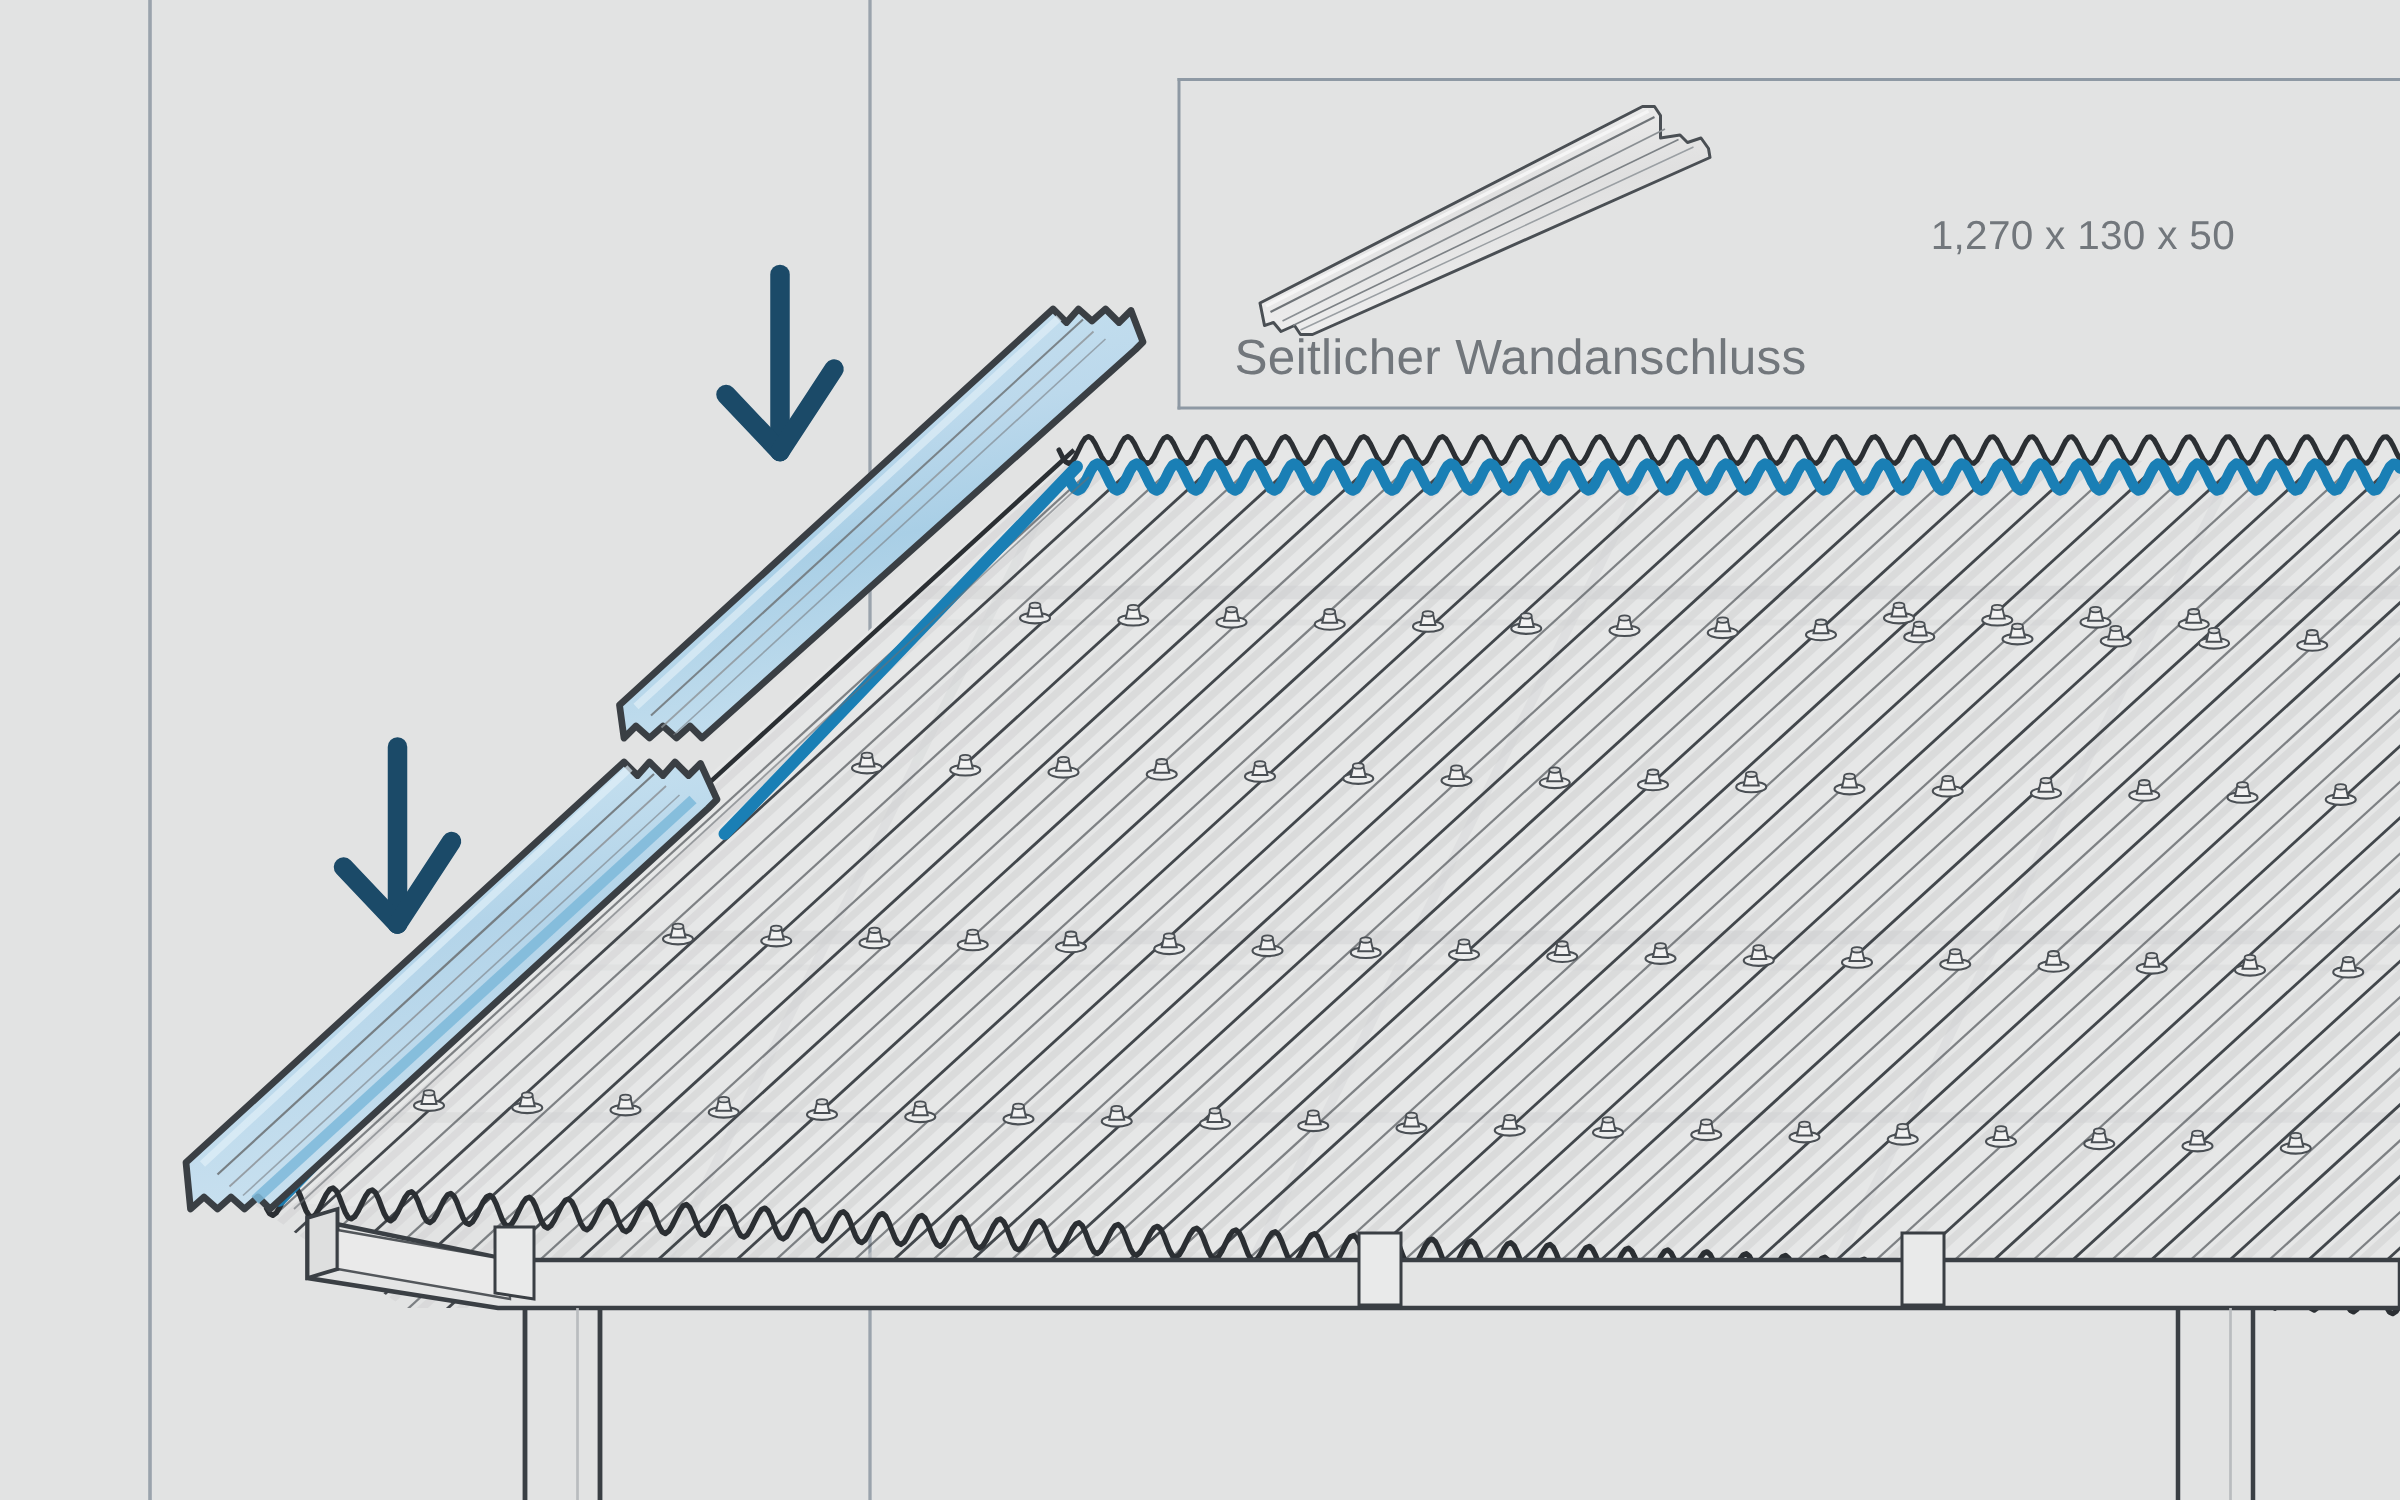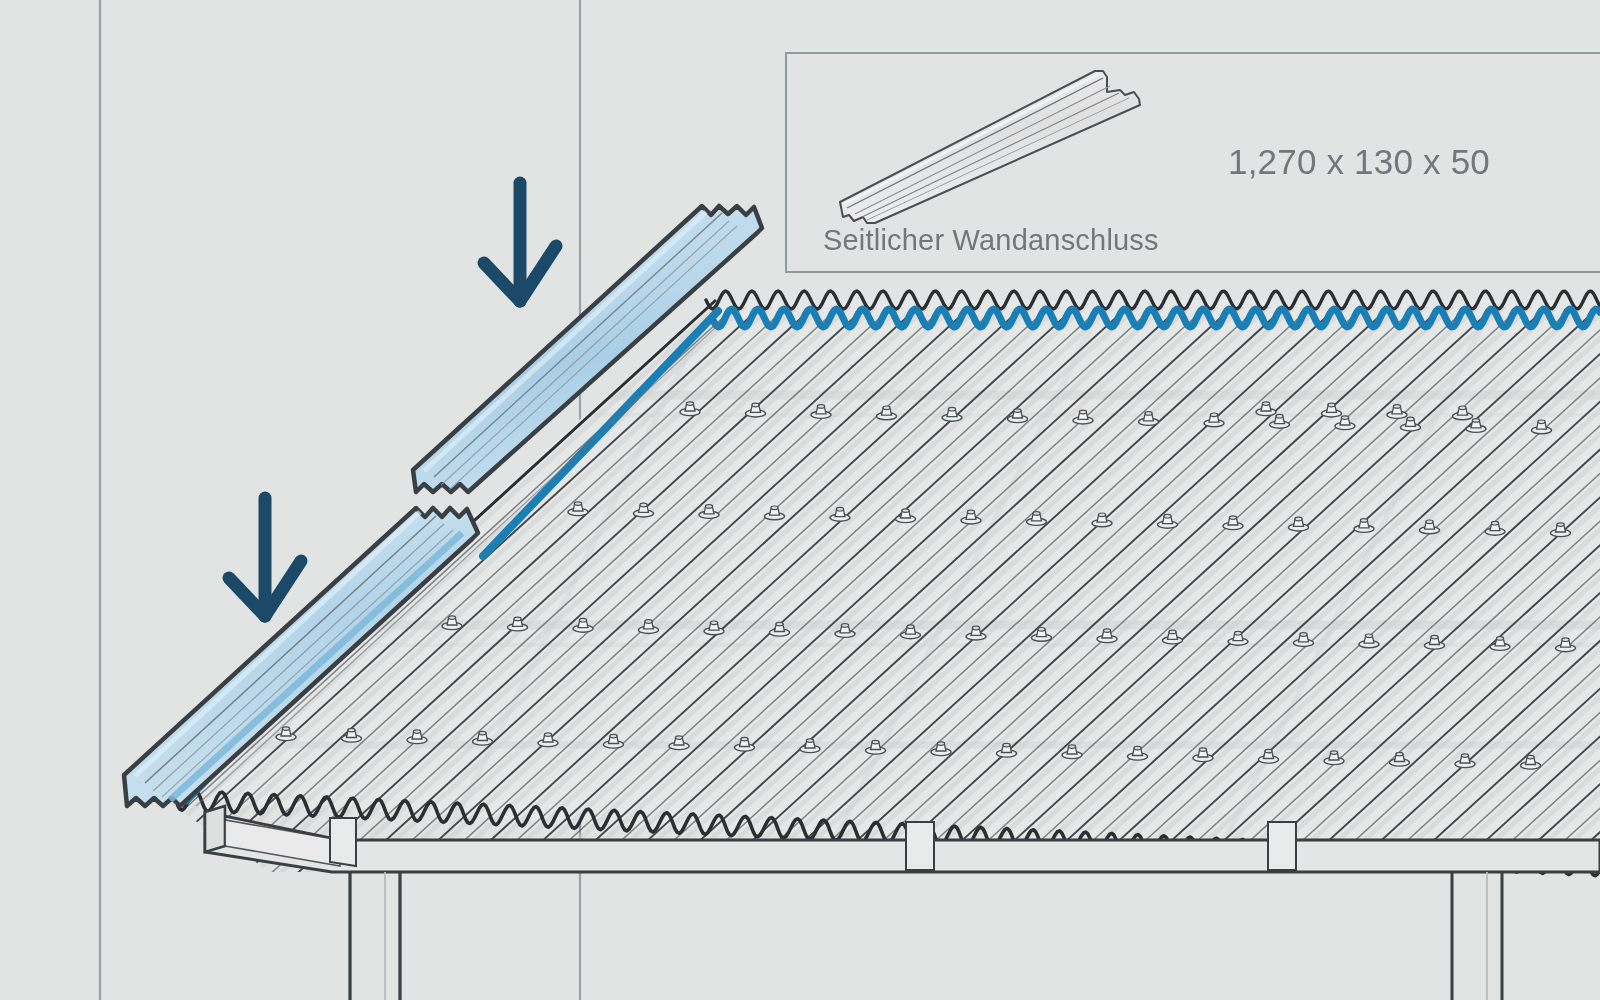--- a/index.html
+++ b/index.html
@@ -33,30 +33,30 @@
     height: 221px;
     border: 2px solid #8e99a4;
     border-right: none;
     box-sizing: border-box;
     background: transparent;
   }
   #part-name {
     position: absolute;
     left: 36px;
     bottom: 14px;
-    font-size: 29px;
+    font-size: 33px;
     color: #72777c;
     letter-spacing: 0.2px;
     white-space: nowrap;
   }
   #part-dims {
     position: absolute;
     right: 110px;
     top: 88px;
-    font-size: 35px;
+    font-size: 27px;
     color: #72777c;
     letter-spacing: 0.2px;
     white-space: nowrap;
   }
   #part-thumb {
     position: absolute;
     left: 20px;
     top: 5px;
     width: 360px;
     height: 170px;

